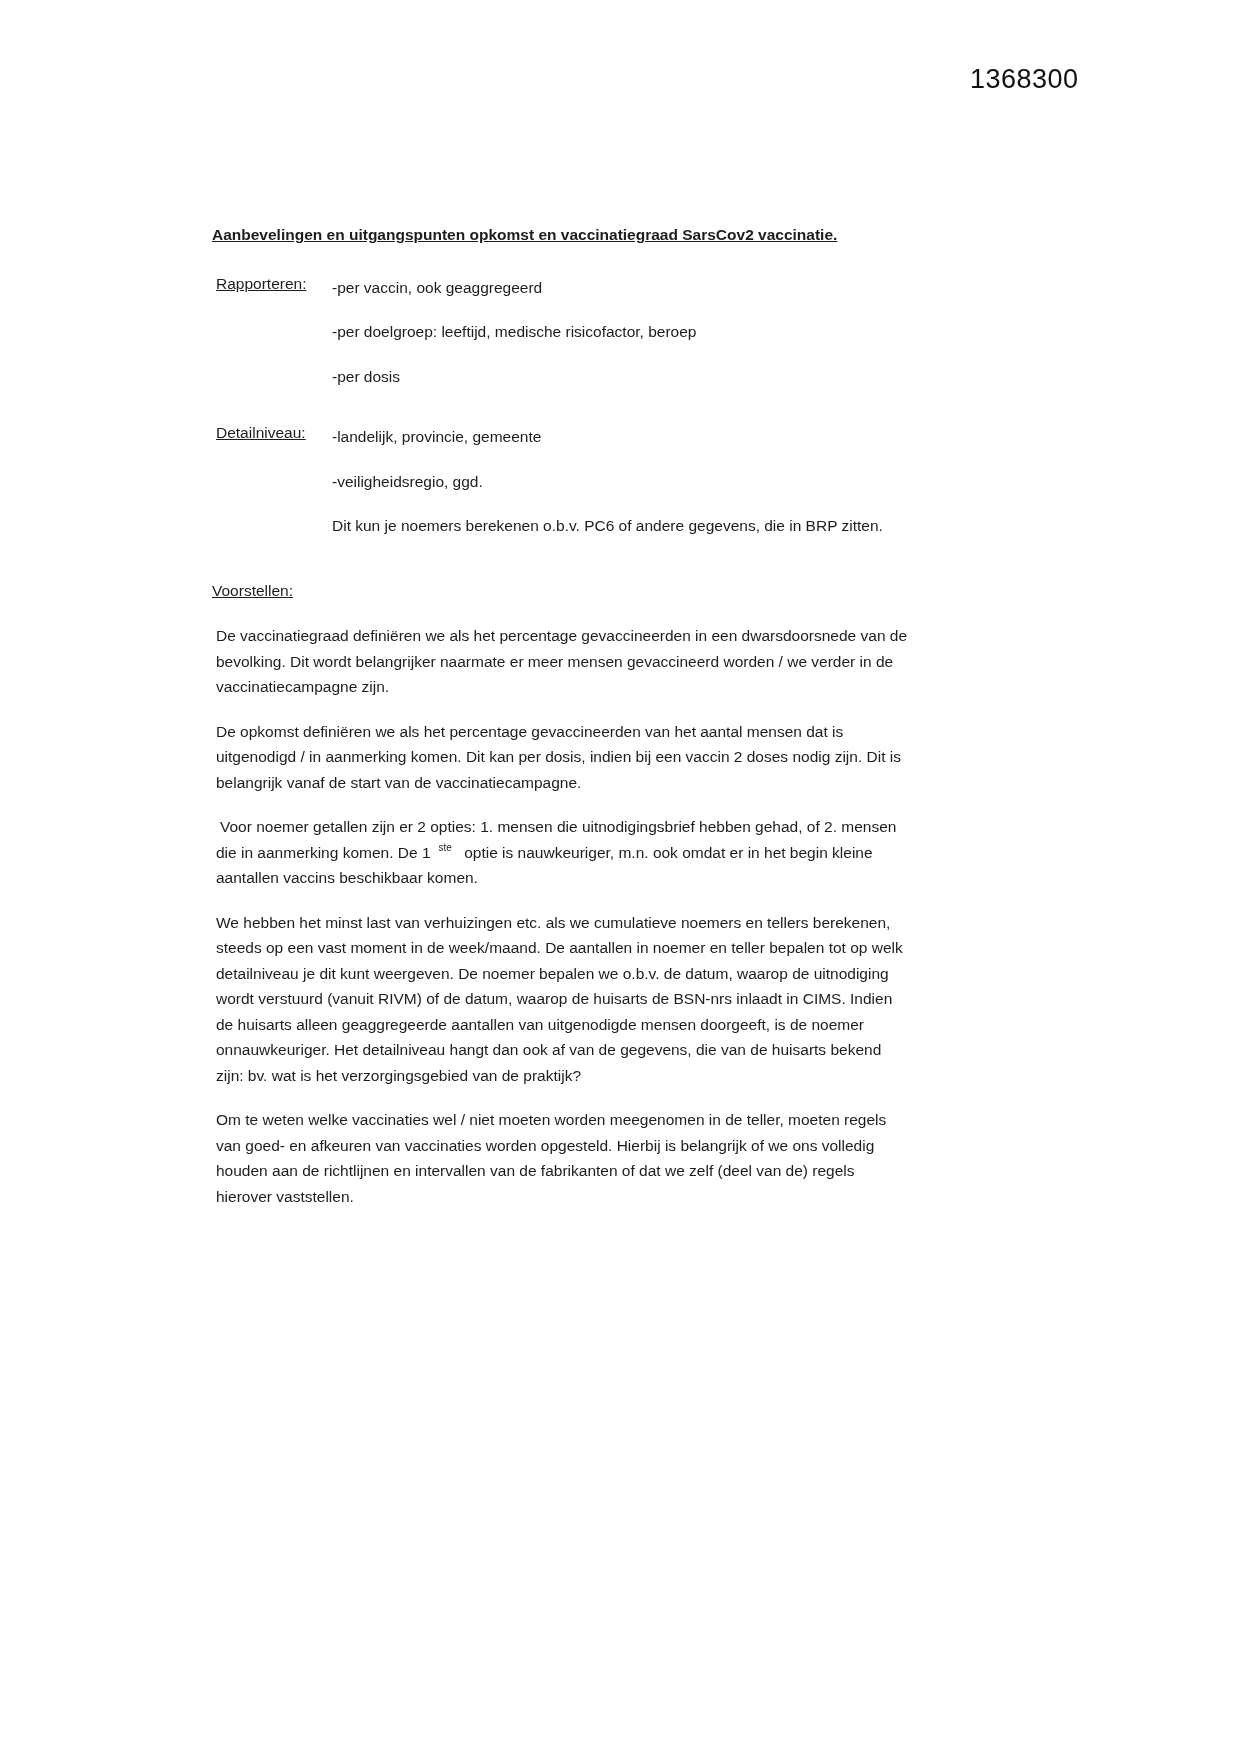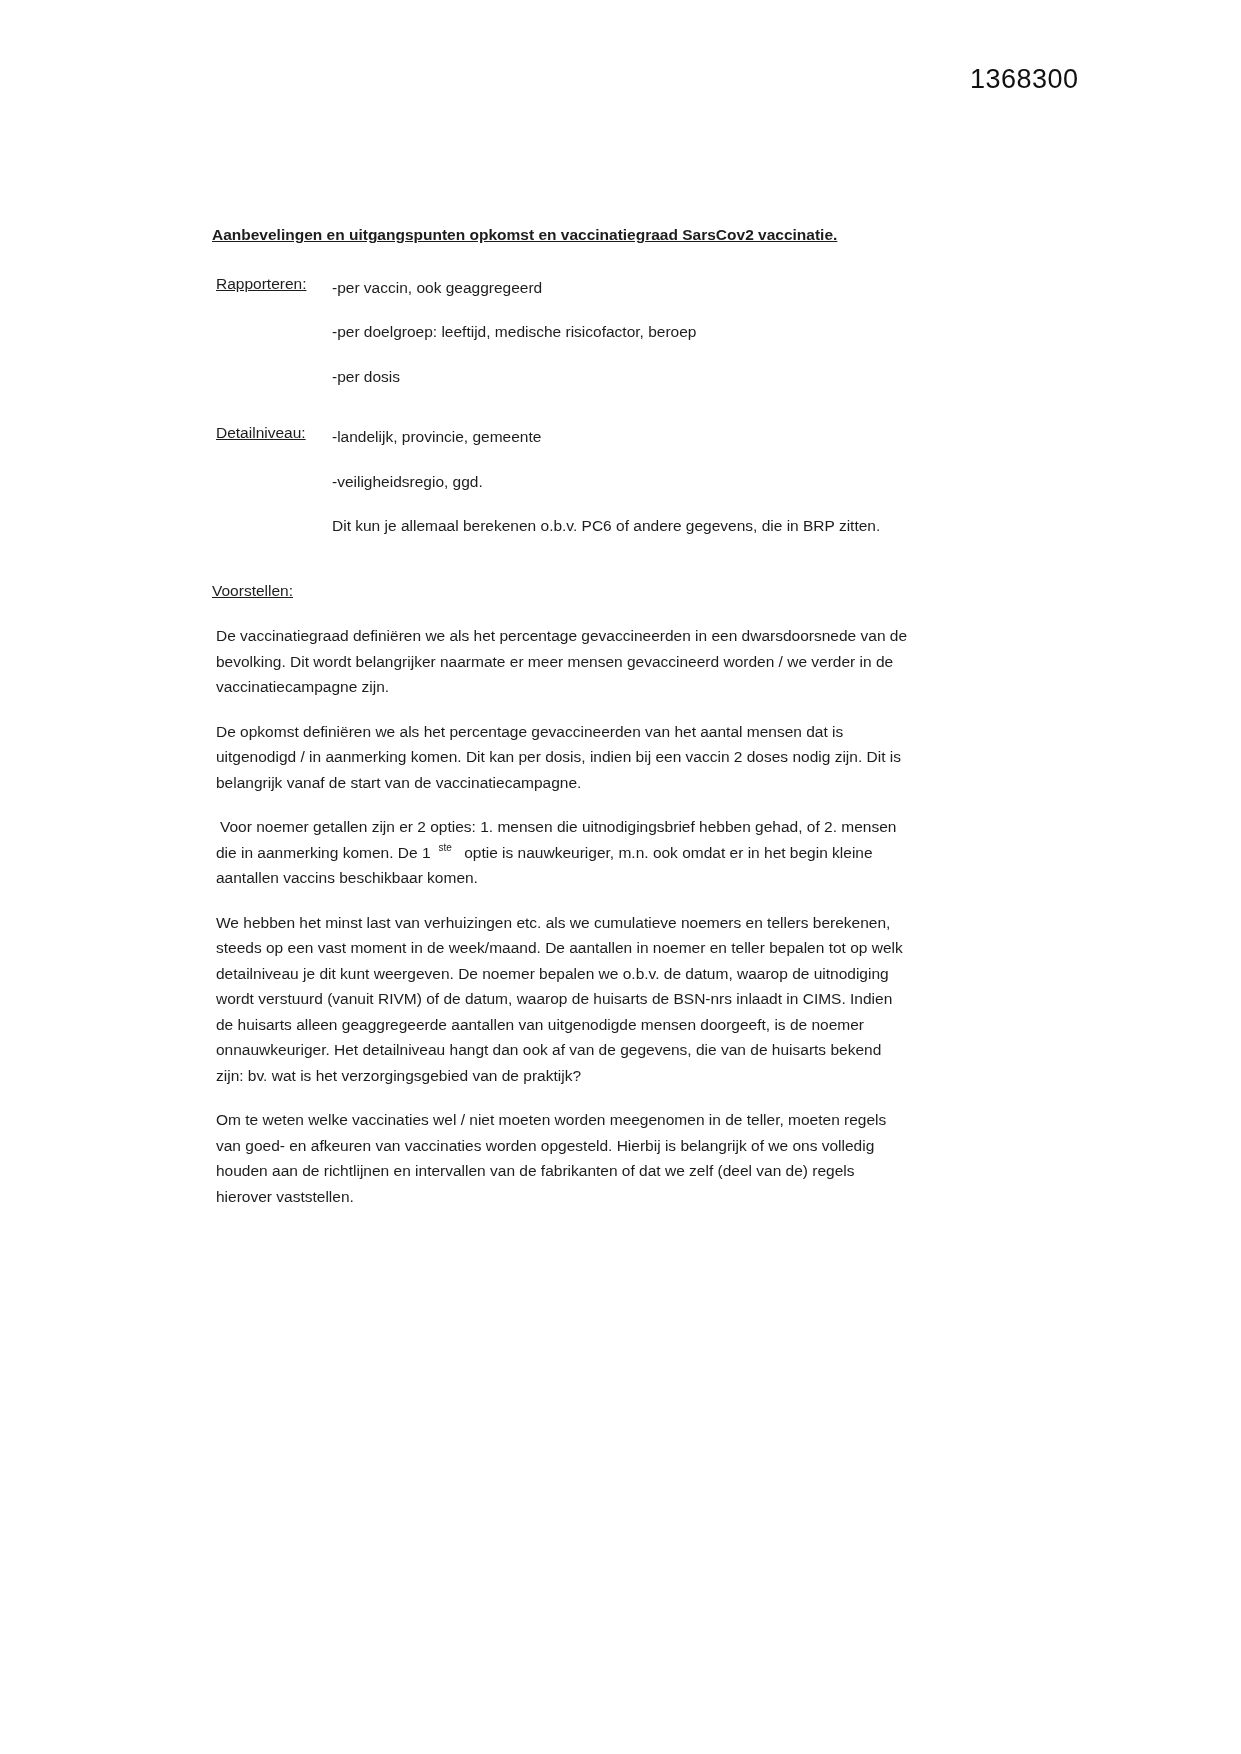--- a/index.html
+++ b/index.html
@@ -89,21 +89,21 @@
         <p>-per doelgroep: leeftijd, medische risicofactor, beroep</p>
         <p>-per dosis</p>
       </div>
     </div>
 
     <div class="def-row">
       <div class="def-label">Detailniveau:</div>
       <div class="def-items">
         <p>-landelijk, provincie, gemeente</p>
         <p>-veiligheidsregio, ggd.</p>
-        <p>Dit kun je allemaal berekenen o.b.v. PC6 of andere gegevens, die in BRP zitten.</p>
+        <p>Dit kun je noemers berekenen o.b.v. PC6 of andere gegevens, die in BRP zitten.</p>
       </div>
     </div>
 
     <p class="section-heading">Voorstellen:</p>
 
     <div class="paragraphs">
 
       <p>De vaccinatiegraad definiëren we als het percentage gevaccineerden in een dwarsdoorsnede van de bevolking. Dit wordt belangrijker naarmate er meer mensen gevaccineerd worden / we verder in de vaccinatiecampagne zijn.</p>
 
       <p>De opkomst definiëren we als het percentage gevaccineerden van het aantal mensen dat is uitgenodigd / in aanmerking komen. Dit kan per dosis, indien bij een vaccin 2 doses nodig zijn. Dit is belangrijk vanaf de start van de vaccinatiecampagne.</p>

